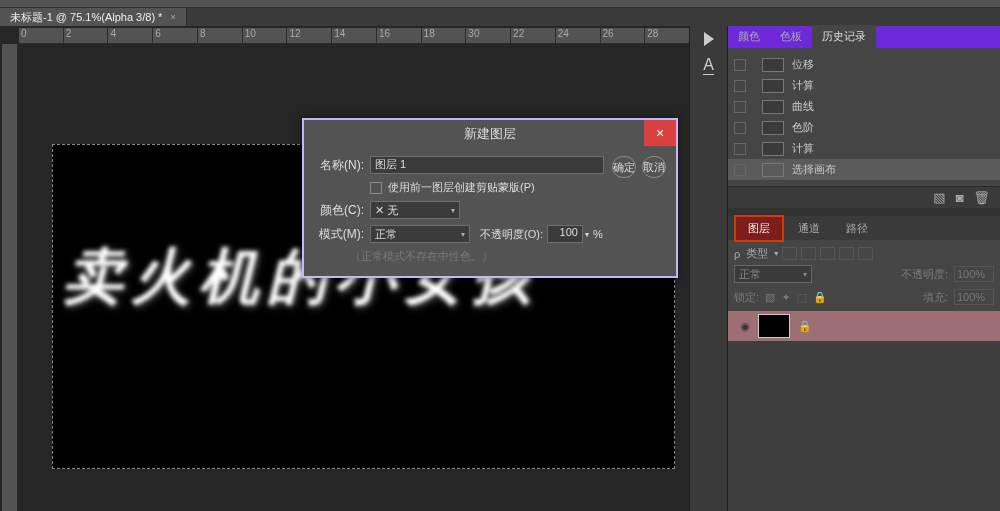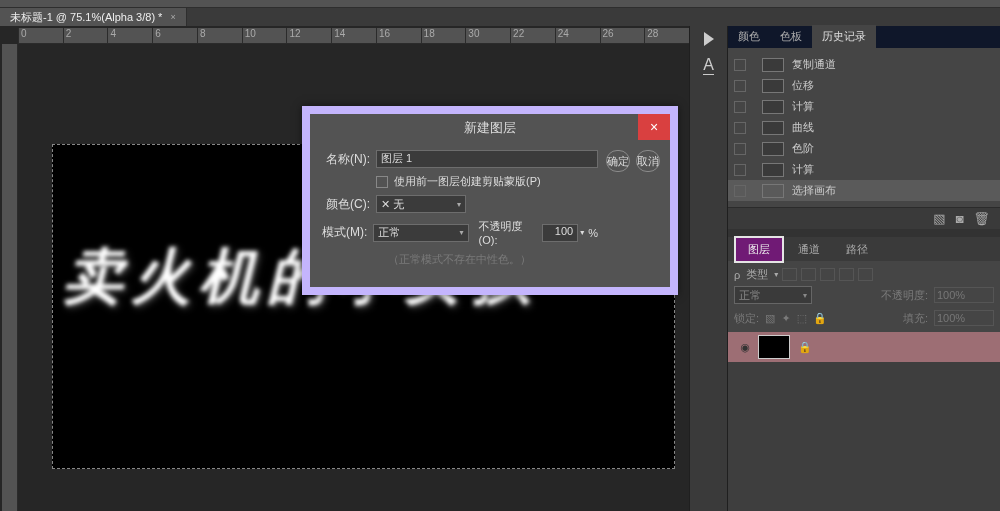--- a/index.html
+++ b/index.html
@@ -8,60 +8,60 @@
 .tab-strip{height:18px;background:#3a3a3a;display:flex;align-items:flex-start}
 .doc-tab{background:#535353;height:18px;padding:0 10px;display:flex;align-items:center;font-size:11px;color:#eee;border-right:1px solid #2e2e2e}
 .doc-tab .close{margin-left:8px;font-size:9px;color:#aaa}
 .work{display:flex;height:485px}
 .canvas-area{flex:1;background:#262626;position:relative;overflow:hidden}
 .ruler-h{position:absolute;top:2px;left:18px;right:0;height:16px;background:#535353;border-bottom:1px solid #2b2b2b;display:flex}
 .ruler-h span{flex:1;text-align:left;color:#aaa;font-size:10px;border-left:1px solid #2b2b2b;padding-left:2px}
 .ruler-v{position:absolute;top:18px;left:2px;width:16px;bottom:0;background:#535353;border-right:1px solid #2b2b2b}
 .canvas{position:absolute;top:118px;left:52px;width:623px;height:325px;background:#000;border:1px dashed #888}
 .canvas-text{color:#fff;font-size:60px;font-style:italic;font-weight:bold;filter:blur(2px);text-shadow:2px 2px 6px rgba(255,255,255,.35);font-family:"STXingkai","KaiTi",serif;margin-top:92px;margin-left:10px;letter-spacing:8px}
-.dialog{position:absolute;top:80px;left:302px;width:376px;background:#535353;border:8px solid #c4b5fd;box-shadow:0 0 8px rgba(0,0,0,.5)}
+.dialog{position:absolute;top:92px;left:302px;width:376px;background:#535353;border:2px solid #c4b5fd;box-shadow:0 0 8px rgba(0,0,0,.5)}
 .dlg-title{background:#535353;color:#ddd;font-size:13px;text-align:center;padding:5px 0;position:relative}
 .dlg-close{position:absolute;right:0;top:0;width:32px;height:26px;background:#d94040;color:#fff;display:flex;align-items:center;justify-content:center;font-size:14px}
-.dlg-body{display:flex;padding:8px 8px 20px}
+.dlg-body{display:flex;padding:8px 8px 12px}
 .dlg-left{flex:1}
 .dlg-right{width:64px;display:flex;gap:6px;padding-left:8px}
 .dlg-btn{height:22px;border:1px solid #8a8a8a;border-radius:11px;display:flex;align-items:center;justify-content:center;color:#ddd;font-size:11px}
 .dlg-row{display:flex;align-items:center;margin-bottom:6px;color:#ddd}
 .dlg-lbl{width:52px;text-align:right;margin-right:6px;font-size:12px}
 .dlg-input{background:#3b3b3b;border:1px solid #6d6d6d;height:18px;flex:1;color:#ddd;padding:0 4px;font-size:11px}
 .dlg-select{background:#3b3b3b;border:1px solid #6d6d6d;height:18px;width:90px;color:#ddd;padding:0 4px;font-size:11px;display:flex;align-items:center;justify-content:space-between}
 .dlg-select .arrow{font-size:8px;color:#aaa}
 .dlg-checkbox{width:12px;height:12px;border:1px solid #888;margin-right:6px}
-.dlg-hint{color:#7a7a7a;font-size:11px;margin-left:70px;margin-top:2px}
+.dlg-hint{color:#7a7a7a;font-size:11px;margin-left:38px;margin-top:2px}
 .right-col{width:38px;background:#3a3a3a;border-left:1px solid #1f1f1f;display:flex;flex-direction:column;align-items:center;padding-top:6px;gap:10px}
 .right-col .tri{width:0;height:0;border-top:7px solid transparent;border-bottom:7px solid transparent;border-left:10px solid #ccc}
 .right-col .A{font-size:16px;color:#ccc;border-bottom:1px solid #ccc}
 .panels{width:273px;background:#454545;border-left:1px solid #1f1f1f;display:flex;flex-direction:column}
-.panel-tabs{display:flex;height:22px;background:#0f172a;align-items:flex-end}
+.panel-tabs{display:flex;height:22px;background:#6d28d9;align-items:flex-end}
 .ptab{padding:4px 10px;color:#aaa;font-size:11px}
 .ptab.active{background:#454545;color:#ddd}
 .history-list{padding:6px 0}
 .hist-row{display:flex;align-items:center;padding:3px 6px;font-size:11px;color:#ccc}
 .hist-row:last-child{background:#5a5a5a}
 .hist-icon{width:22px;height:14px;border:1px solid #777;margin-right:8px;margin-left:14px;background:#3a3a3a}
 .hist-row.sel .hist-icon{background:#5a5a5a}
 .hist-tog{width:12px;height:12px;border:1px solid #666;margin-right:2px}
 .panel-icons-bar{height:22px;background:#3a3a3a;display:flex;align-items:center;justify-content:flex-end;gap:10px;padding:0 10px;color:#aaa;font-size:13px;border-top:1px solid #2b2b2b}
 .spacer{height:8px;background:#323232}
 .layer-tabs{display:flex;height:24px;background:#3a3a3a;align-items:center;padding-left:6px;gap:2px}
 .ltab{padding:4px 12px;color:#aaa;font-size:11px}
-.ltab.active{background:#701a75;border:2px solid #e5e5e5;color:#eee}
+.ltab.active{background:#7f1d1d;border:2px solid #c2410c;color:#eee}
 .layer-ctrl{padding:6px 6px 0;display:flex;align-items:center;gap:4px;color:#aaa}
 .layer-filter{display:flex;align-items:center;gap:6px;font-size:11px}
 .layer-filter .arrow{font-size:8px}
 .fi{width:15px;height:13px;border:1px solid #555}
 .blend-row{display:flex;align-items:center;padding:4px 6px;gap:6px;color:#7a7a7a;font-size:11px}
 .blend-sel{border:1px solid #666;background:#3a3a3a;width:78px;height:18px;padding:0 4px;display:flex;align-items:center;justify-content:space-between;color:#888}
 .blend-sel .arrow{font-size:8px}
-.op-box{border:1px solid #555;width:60px;height:16px;display:flex;align-items:center;padding:0 2px;color:#777}
+.op-box{border:1px solid #555;width:40px;height:16px;display:flex;align-items:center;padding:0 2px;color:#777}
 .lock-row{display:flex;align-items:center;padding:2px 6px;gap:6px;color:#7a7a7a;font-size:11px}
 .lock-row .li{font-size:11px}
 .layers{margin-top:4px}
 .layer{display:flex;align-items:center;background:#9d6e74;height:30px;padding:0 4px}
 .eye{width:14px;height:14px;margin:0 6px;display:flex;align-items:center;justify-content:center;color:#333}
 .thumb{width:32px;height:24px;background:#000;border:1px solid #ccc;margin-right:8px}
 .layer-name{color:#eee;font-size:11px;flex:1}
 .lockico{color:#ddd;margin-right:6px;font-size:11px}
 .bottom-space{flex:1;background:#3e3e3e}
 </style>
@@ -158,25 +158,20 @@
   <div class="panels">
     <div class="panel-tabs">
       <div class="ptab">颜色</div>
       <div class="ptab">色板</div>
       <div class="ptab active">历史记录</div>
     </div>
     <div class="history-list">
       <div class="hist-row">
           <div class="hist-tog"></div>
           <div class="hist-icon"></div>
-          <span>复制通道</span>
-        </div>
-      <div class="hist-row">
-          <div class="hist-tog"></div>
-          <div class="hist-icon"></div>
           <span>位移</span>
         </div>
       <div class="hist-row">
           <div class="hist-tog"></div>
           <div class="hist-icon"></div>
           <span>计算</span>
         </div>
       <div class="hist-row">
           <div class="hist-tog"></div>
           <div class="hist-icon"></div>

